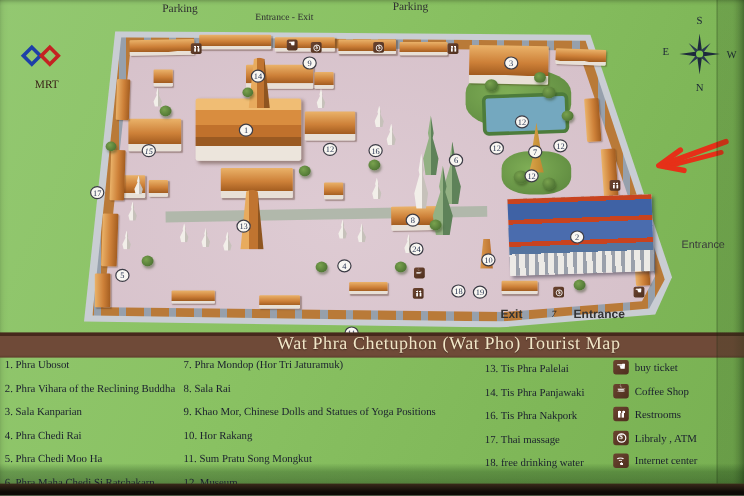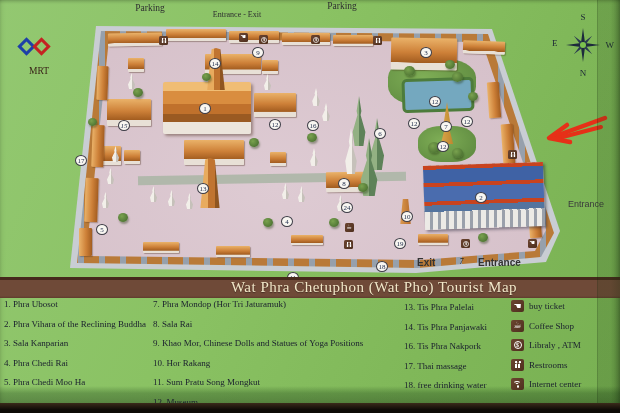--- a/index.html
+++ b/index.html
@@ -175,21 +175,21 @@
       <div class="mk" style="left: 269px; top: 119px;">12</div>
       <div class="mk" style="left: 429px; top: 96px;">12</div>
       <div class="mk" style="left: 408px; top: 118px;">12</div>
       <div class="mk" style="left: 461px; top: 116px;">12</div>
       <div class="mk" style="left: 437px; top: 141px;">12</div>
       <div class="mk" style="left: 197px; top: 183px;">13</div>
       <div class="mk" style="left: 209px; top: 58px;">14</div>
       <div class="mk" style="left: 118px; top: 120px; font-style: italic;">15</div>
       <div class="mk" style="left: 307px; top: 120px;">16</div>
       <div class="mk" style="left: 75px; top: 155px;">17</div>
-      <div class="mk" style="left: 376px; top: 237px; margin-top: 24px;">18</div>
+      <div class="mk" style="left: 376px; top: 237px;">18</div>
       <div class="mk" style="left: 394px; top: 238px;">19</div>
       <div class="mk" style="left: 341px; top: 202px;">24</div>
       <span class="isq" style="width: 9px; height: 9px; border-radius: 1.5px; position: absolute; left: 159px; top: 36px; z-index: 30;">
         <span class="glyph-wc mini"></span>
       </span>
       <span class="isq" style="width: 9px; height: 9px; border-radius: 1.5px; position: absolute; left: 239px; top: 33px; z-index: 30;">
         <span class="glyph-hand mini">☚</span>
       </span>
       <span class="isq" style="width: 9px; height: 9px; border-radius: 1.5px; position: absolute; left: 259px; top: 35px; z-index: 30;">
         <span class="glyph-dollar mini">$</span>
@@ -252,20 +252,21 @@
   <div class="abs banner">
     <span>Wat Phra Chetuphon (Wat Pho) Tourist Map</span>
   </div>
 
   <div class="legend-col" id="col1" style="left:4px;top:299px;width:150px;">
       <p class="leg-item">1. Phra Ubosot</p>
       <p class="leg-item">2. Phra Vihara of the Reclining Buddha</p>
       <p class="leg-item">3. Sala Kanparian</p>
       <p class="leg-item">4. Phra Chedi Rai</p>
       <p class="leg-item">5. Phra Chedi Moo Ha</p>
+      <p class="leg-item">6. Phra Maha Chedi Si Ratchakarn</p>
     </div>
   <div class="legend-col" id="col2" style="left:153px;top:299px;width:255px;">
       <p class="leg-item">7. Phra Mondop (Hor Tri Jaturamuk)</p>
       <p class="leg-item">8. Sala Rai</p>
       <p class="leg-item">9. Khao Mor, Chinese Dolls and Statues of Yoga Positions</p>
       <p class="leg-item">10. Hor Rakang</p>
       <p class="leg-item">11. Sum Pratu Song Mongkut</p>
       <p class="leg-item">12. Museum</p>
     </div>
   <div class="legend-col" id="col3" style="left:404px;top:302px;width:110px;">
@@ -284,29 +285,29 @@
           <span>buy ticket</span>
         </div>
         <div class="icon-row">
           <span class="isq">
             <span class="glyph-cup">☕</span>
           </span>
           <span>Coffee Shop</span>
         </div>
         <div class="icon-row">
           <span class="isq">
+            <span class="glyph-wc"></span>
+          </span>
+          <span>Restrooms</span>
+        </div>
+        <div class="icon-row">
+          <span class="isq">
             <span class="glyph-dollar">$</span>
           </span>
           <span>Libraly , ATM</span>
-        </div>
-        <div class="icon-row">
-          <span class="isq">
-            <span class="glyph-wc"></span>
-          </span>
-          <span>Restrooms</span>
         </div>
         <div class="icon-row">
           <span class="isq">
             <span class="glyph-wifi"></span>
           </span>
           <span>Internet center</span>
         </div>
       </div>
   </div>
 

